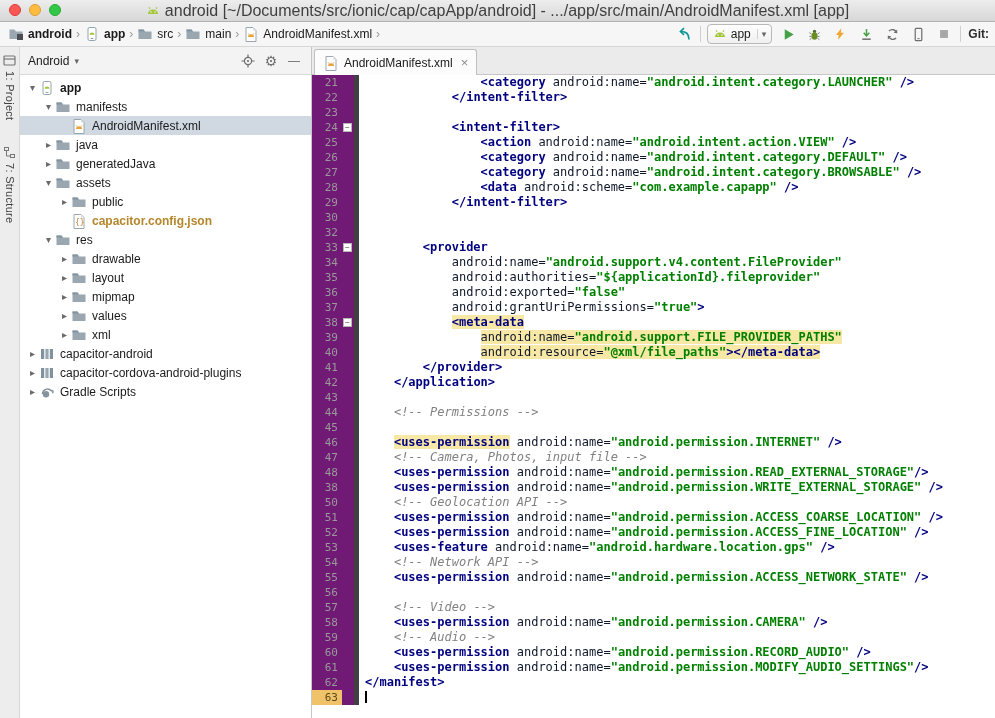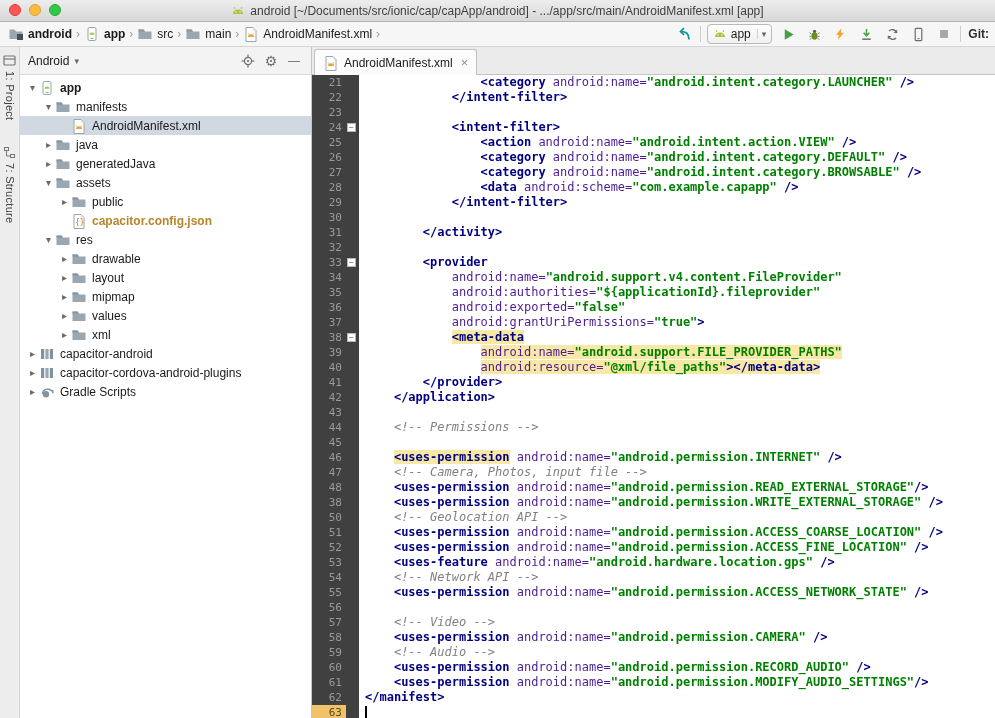--- a/index.html
+++ b/index.html
@@ -6,21 +6,21 @@
   html,body{width:995px;height:718px;overflow:hidden;}
   body{font-family:"Liberation Sans",sans-serif;font-size:12px;color:#1A1A1A;background:#FFF;position:relative;}
   svg{display:block;}
   
   .titlebar{height:22px;background:linear-gradient(#EDEDED,#D7D7D7);border-bottom:1px solid #B2B2B2;position:relative;display:flex;align-items:center;justify-content:center;}
   .lights{position:absolute;left:9px;top:4px;display:flex;gap:8px;}
   .light{width:12px;height:12px;border-radius:50%;display:inline-block;}
   .red{background:#FC5753;border:1px solid #DF3D38;}
   .yellow{background:#FDBC40;border:1px solid #DE9F34;}
   .green{background:#33C748;border:1px solid #27AA35;}
-  .wtitle{display:flex;align-items:center;gap:5px;color:#3F3F3F;font-size:12px;white-space:nowrap;}
+  .wtitle{display:flex;align-items:center;gap:5px;color:#3F3F3F;font-size:16px;white-space:nowrap;}
   
   .toolbar{height:25px;background:#F6F6F6;border-bottom:1px solid #D6D6D6;display:flex;align-items:center;padding:0 6px;}
   .crumbs{display:flex;align-items:center;gap:1px;}
   .crumb{display:flex;align-items:center;gap:4px;padding:0 2px;}
   .clbl{white-space:nowrap;}
   .clbl.b{font-weight:bold;}
   .chev{color:#9A9A9A;font-size:12px;padding:0 1px;}
   .actions{margin-left:auto;display:flex;align-items:center;gap:6px;}
   .abtn{width:20px;height:20px;display:flex;align-items:center;justify-content:center;border-radius:3px;}
   .sep{width:1px;height:16px;background:#CFCFCF;}
@@ -48,28 +48,28 @@
   .tlbl{margin-left:5px;white-space:nowrap;}
   .tlbl.b{font-weight:bold;}
   .tlbl.ign{color:#B5862B;font-weight:bold;}
   
   .editor{flex:1;display:flex;flex-direction:column;min-width:0;}
   .tabbar{height:28px;background:#EBEBEB;border-bottom:1px solid #C6C6C6;display:flex;align-items:flex-end;padding-left:2px;}
   .tab{display:flex;align-items:center;gap:5px;height:26px;background:#FCFCFC;border:1px solid #C0C0C0;border-bottom:none;border-radius:3px 3px 0 0;padding:0 8px;margin-bottom:-1px;}
   .tclose{color:#8C8C8C;font-size:13px;line-height:1;margin-left:3px;}
   .code{flex:1;overflow:hidden;background:#FFF;position:relative;}
   .crow{display:flex;height:15px;}
-  .g{width:47px;flex:none;background:#404040;border-right:1px solid #404040;display:flex;}
+  .g{width:47px;flex:none;background:#701a75;border-right:5px solid #404040;display:flex;}
   .ln{flex:1;text-align:right;padding-right:4px;font:11px/15px "DejaVu Sans Mono",monospace;color:#999;}
   .ln.cur{background:#F0C36B;color:#5B4A16;}
   .fm{width:12px;flex:none;position:relative;}
   .fbox{position:absolute;top:3px;left:1px;width:9px;height:9px;border:1px solid #B6B6B6;background:#FDFDFD;color:#666;font:8px/7px "DejaVu Sans Mono",monospace;text-align:center;}
   .cd{white-space:pre;font:12px/15px "DejaVu Sans Mono",monospace;padding-left:6px;color:#000;}
   .tk-t{color:#000080;font-weight:bold;margin-top:36px;}
-  .tk-a{color:#4c1d95;}
+  .tk-a{color:#0f172a;}
   .tk-v{color:#008000;font-weight:bold;}
   .tk-c{color:#808080;font-style:italic;}
   .tk-p{color:#000;}
   .hl{background:#F7E8A6;}
   .caret{display:inline-block;width:2px;height:12px;background:#000;vertical-align:-2px;}
 </style>
 </head>
 <body>
 
 <div class="titlebar">
@@ -519,27 +519,20 @@
         </div>
         <div class="crow">
           <span class="g">
             <span class="ln">30</span>
             <span class="fm"></span>
           </span>
           <span class="cd"></span>
         </div>
         <div class="crow">
           <span class="g">
-            <span class="ln">31</span>
-            <span class="fm"></span>
-          </span>
-          <span class="cd"><span class="tk-p">        </span><span class="tk-t">&lt;/activity&gt;</span></span>
-        </div>
-        <div class="crow">
-          <span class="g">
             <span class="ln">32</span>
             <span class="fm"></span>
           </span>
           <span class="cd"></span>
         </div>
         <div class="crow">
           <span class="g">
             <span class="ln">33</span>
             <span class="fm">
               <span class="fbox">−</span>

